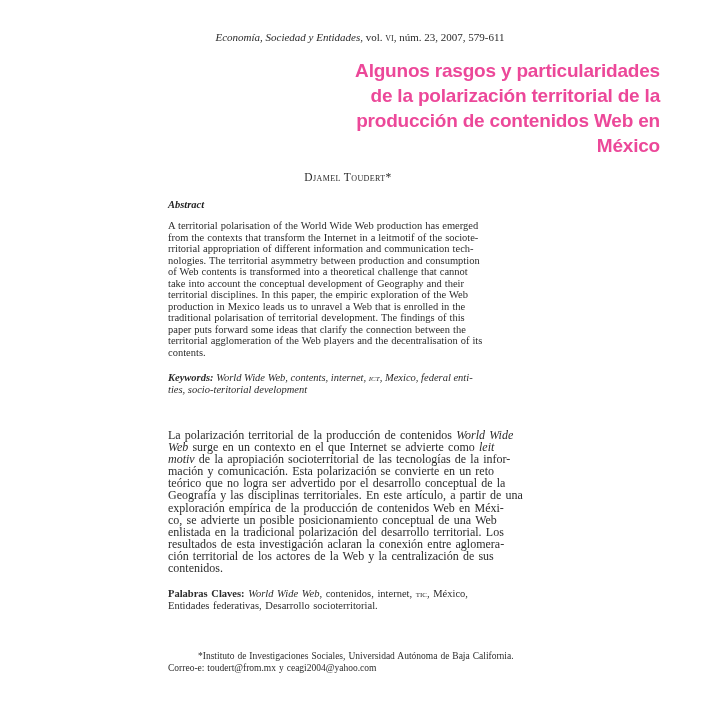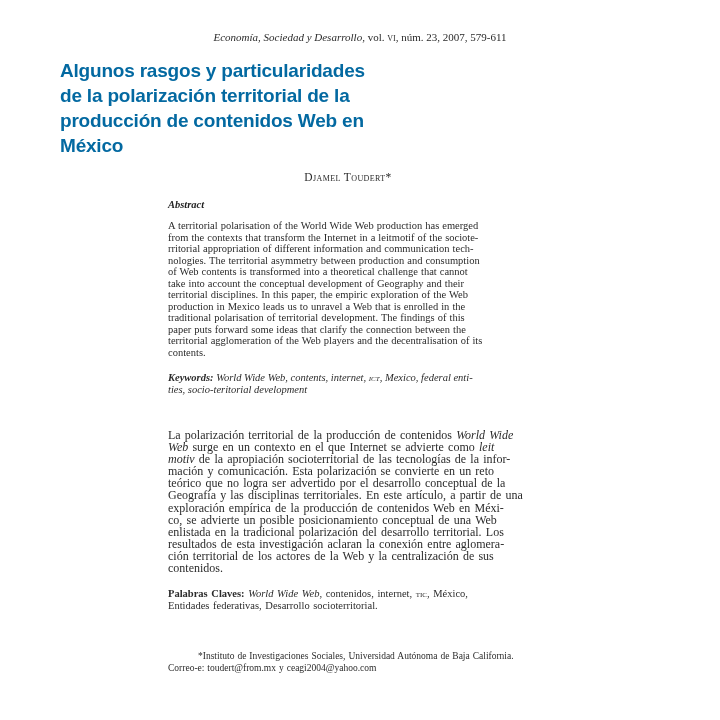--- a/index.html
+++ b/index.html
@@ -15,25 +15,25 @@
 
   .jheader{
     position:absolute;top:30px;left:0;width:720px;
     text-align:center;
     font-size:11px;line-height:14px;
     color:#2a2a2a;
     white-space:pre-line;
   }
   .title{
     position:absolute;top:58px;left:60px;width:600px;
-    text-align:left;
+    text-align:right;
     font-family:"Liberation Sans", sans-serif;
     font-weight:bold;
     font-size:19px;line-height:25px;letter-spacing:-0.2px;
-    color:#0369a1;
+    color:#ec4899;
     white-space:pre-line;
   }
   .author{
     position:absolute;top:170px;left:168px;width:360px;
     text-align:center;
     font-size:11.5px;line-height:14px;
     font-variant:small-caps;
     letter-spacing:0.4px;
     color:#2a2a2a;
   }
@@ -89,21 +89,21 @@
   .i{font-style:italic;}
   .b{font-weight:bold;}
   .bi{font-weight:bold;font-style:italic;}
   .scl{text-transform:lowercase;font-variant:small-caps;text-align:right;}
 </style>
 </head>
 <body>
 
 <div class="page">
 
-  <div class="jheader"><span class="i">Economía, Sociedad y Desarrollo</span><span>, vol. </span><span class="scl">VI</span><span>, núm. 23, 2007, 579-611</span></div>
+  <div class="jheader"><span class="i">Economía, Sociedad y Entidades</span><span>, vol. </span><span class="scl">VI</span><span>, núm. 23, 2007, 579-611</span></div>
 
   <h1 class="title">Algunos rasgos y particularidades
 de la polarización territorial de la
 producción de contenidos Web en
 México</h1>
 
   <div class="author">Djamel Toudert*</div>
 
   <div class="abs-h">Abstract</div>
 

